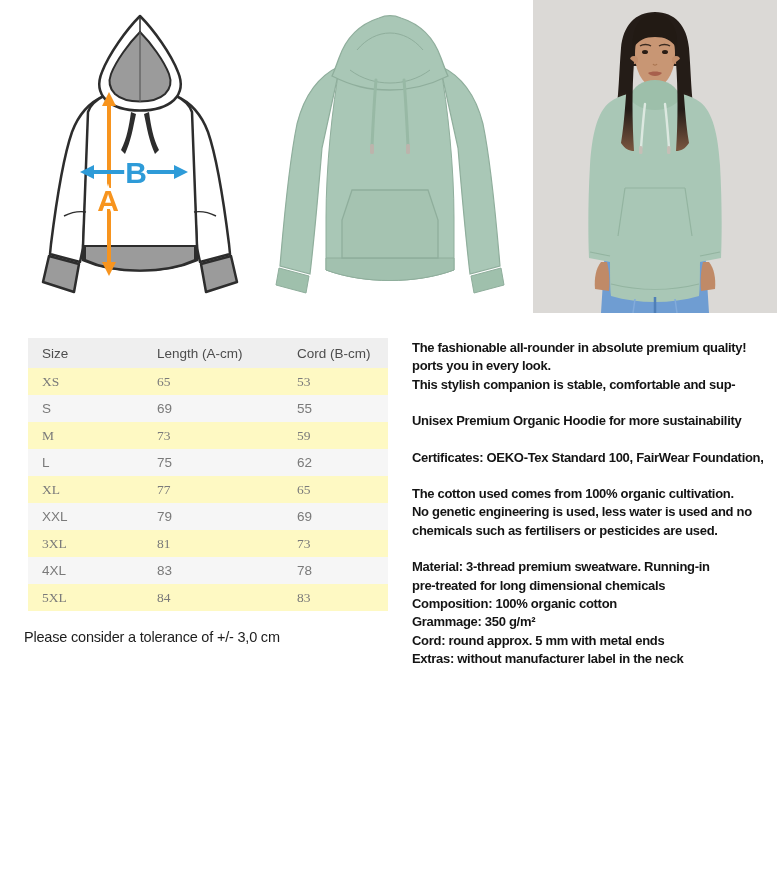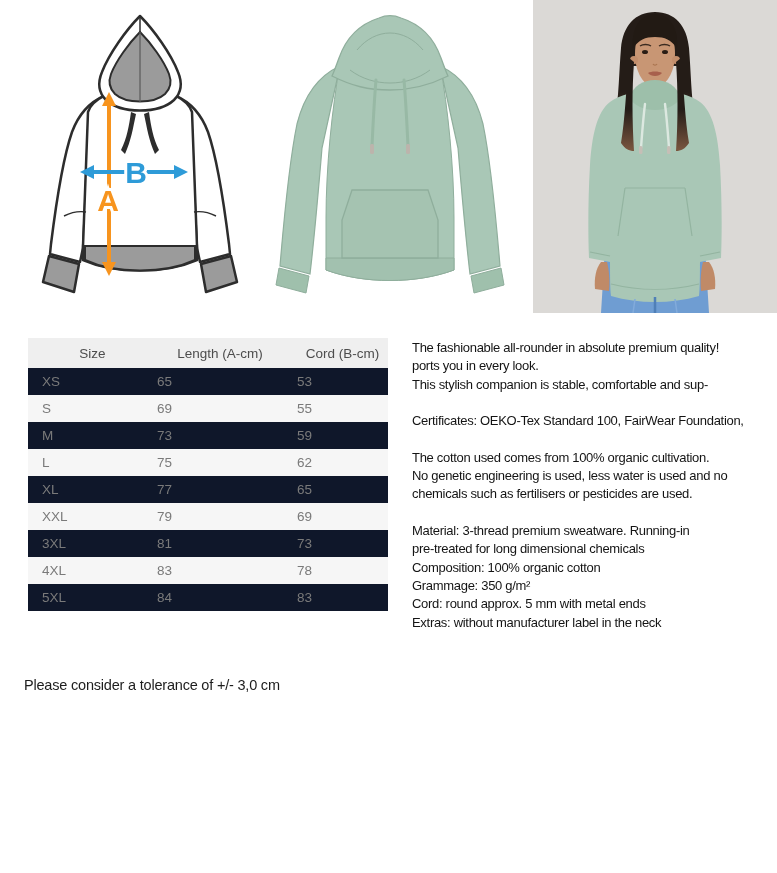--- a/index.html
+++ b/index.html
@@ -16,34 +16,34 @@
   table.size-table {
     position:absolute; left:28px; top:338px; width:360px;
     border-collapse:collapse; table-layout:fixed;
     font-size:13.5px;
   }
   .size-table col.c1 { width:115px; }
   .size-table col.c2 { width:140px; }
   .size-table col.c3 { width:105px; }
   .size-table th {
     background:#efefef; color:#4d4d4d; font-weight:normal;
-    text-align:center; height:30px; padding-left:14px;
+    text-align:left; height:30px; padding-left:14px;
   }
   .size-table td { height:27px; padding-left:14px; color:#7a7a7a; }
-  .size-table tr.row-odd td  { background:#0f172a; }
+  .size-table tr.row-odd td  { background:#fef9c3;font-family:Liberation Serif, serif; }
   .size-table tr.row-even td { background:#f6f6f6; }
 
   .tolerance {
     position:absolute; left:24px; top:629px;
-    font-size:14.5px; color:#1d1d1d; letter-spacing:-0.2px; white-space:nowrap;margin-top:48px;
+    font-size:14.5px; color:#1d1d1d; letter-spacing:-0.2px; white-space:nowrap;
   }
 
   .desc {
     position:absolute; left:412px; top:339px; width:362px;
-    font-size:13px; line-height:18.4px; color:#141414; letter-spacing:-0.3px;
+    font-size:13px; line-height:18.4px; color:#141414; letter-spacing:-0.3px;font-weight:bold;
   }
   .desc .para { margin-bottom:18px; }
   .desc .para:last-child { margin-bottom:8px; }
   .desc .line { white-space:nowrap; }
 </style>
 </head>
 <body>
 
 <div class="canvas">
 
@@ -234,20 +234,23 @@
 
   <div class="tolerance">Please consider a tolerance of +/- 3,0 cm</div>
 
   <div class="desc">
     <div class="para">
       <div class="line">The fashionable all-rounder in absolute premium quality!</div>
       <div class="line">ports you in every look.</div>
       <div class="line">This stylish companion is stable, comfortable and sup-</div>
     </div>
     <div class="para">
+      <div class="line">Unisex Premium Organic Hoodie for more sustainability</div>
+    </div>
+    <div class="para">
       <div class="line">Certificates: OEKO-Tex Standard 100, FairWear Foundation,</div>
     </div>
     <div class="para">
       <div class="line">The cotton used comes from 100% organic cultivation.</div>
       <div class="line">No genetic engineering is used, less water is used and no</div>
       <div class="line">chemicals such as fertilisers or pesticides are used.</div>
     </div>
     <div class="para">
       <div class="line">Material: 3-thread premium sweatware. Running-in</div>
       <div class="line">pre-treated for long dimensional chemicals</div>

